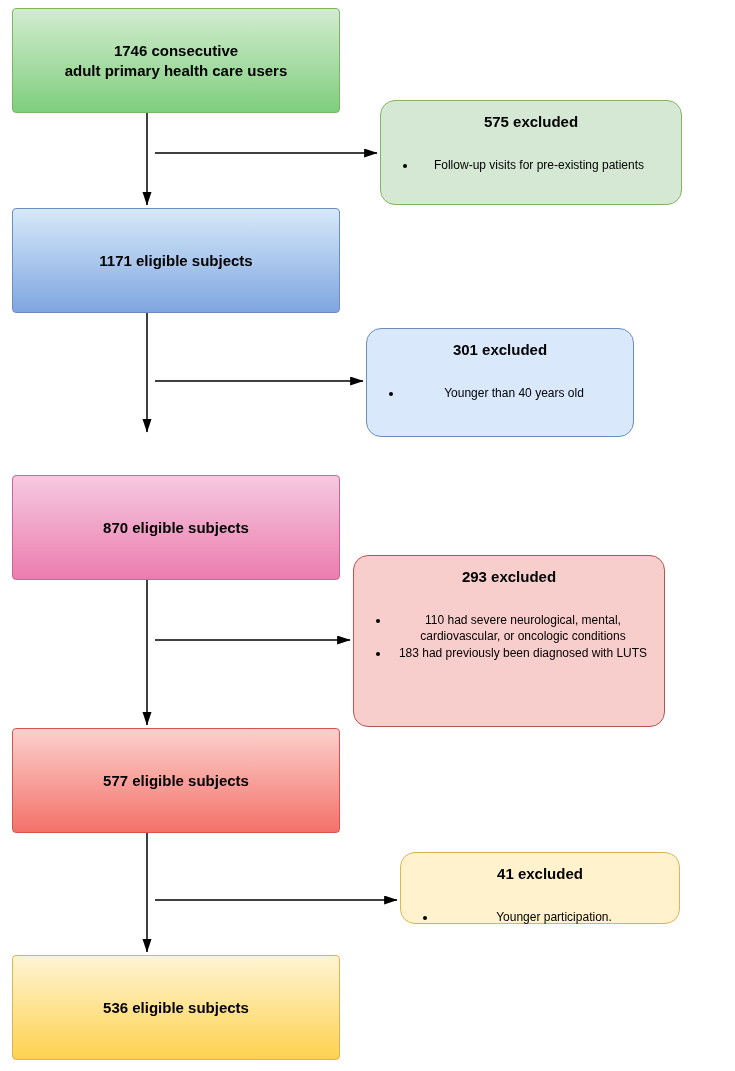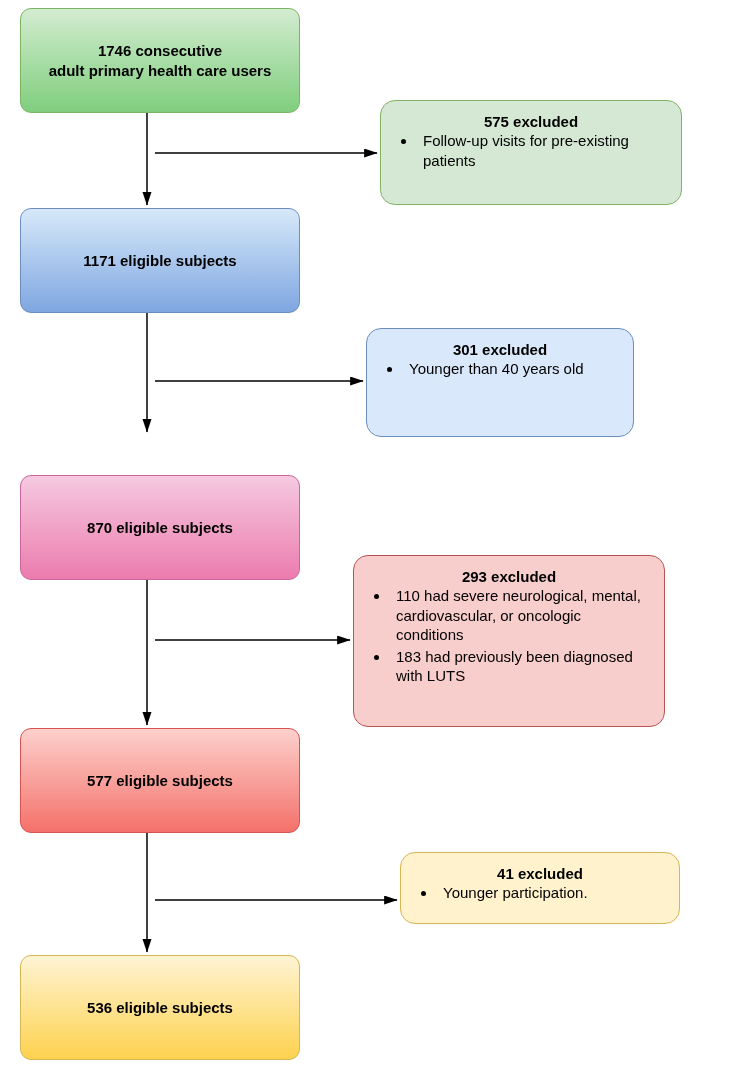--- a/index.html
+++ b/index.html
@@ -17,25 +17,25 @@
     color: #000000;
   }
   .arrows {
     position: absolute;
     left: 0; top: 0;
     width: 735px; height: 1071px;
     pointer-events: none;
   }
   .main-box {
     position: absolute;
-    left: 20px;
-    width: 280px;
+    left: 12px;
+    width: 328px;
     height: 105px;
     box-sizing: border-box;
-    border-radius: 11px;
+    border-radius: 4px;
     border: 1px solid var(--border, #999);
     background: linear-gradient(180deg, var(--fill-top, #eee) 0%, var(--fill-bottom, #ccc) 100%);
     display: flex;
     align-items: center;
     justify-content: center;
     text-align: center;
     font-size: 15px;
     font-weight: bold;
     line-height: 1.3;
     white-space: pre-line;
@@ -57,24 +57,25 @@
   .e2 { left: 366px; top: 328px; width: 268px; height: 109px; }
   .e3 { left: 353px; top: 555px; width: 312px; height: 172px; }
   .e4 { left: 400px; top: 852px; width: 280px; height: 72px; }
   .excluded-title {
     text-align: center;
     font-size: 15px;
     font-weight: bold;
     margin-top: 12px;
   }
   .excluded-box ul {
-    margin: 1px 0 0 0;
+    margin: 28px 0 0 0;
     padding: 0 14px 0 36px;
-    font-size: 15px;
+    font-size: 12px;
     line-height: 1.3;
+    text-align: center;
   }
   .excluded-box ul li {
     padding-left: 6px;
     margin-bottom: 2px;
   }
   .e3 ul { max-width: 340px; }
   .e1 ul { padding-right: 26px; }
 </style>
 </head>
 <body>

